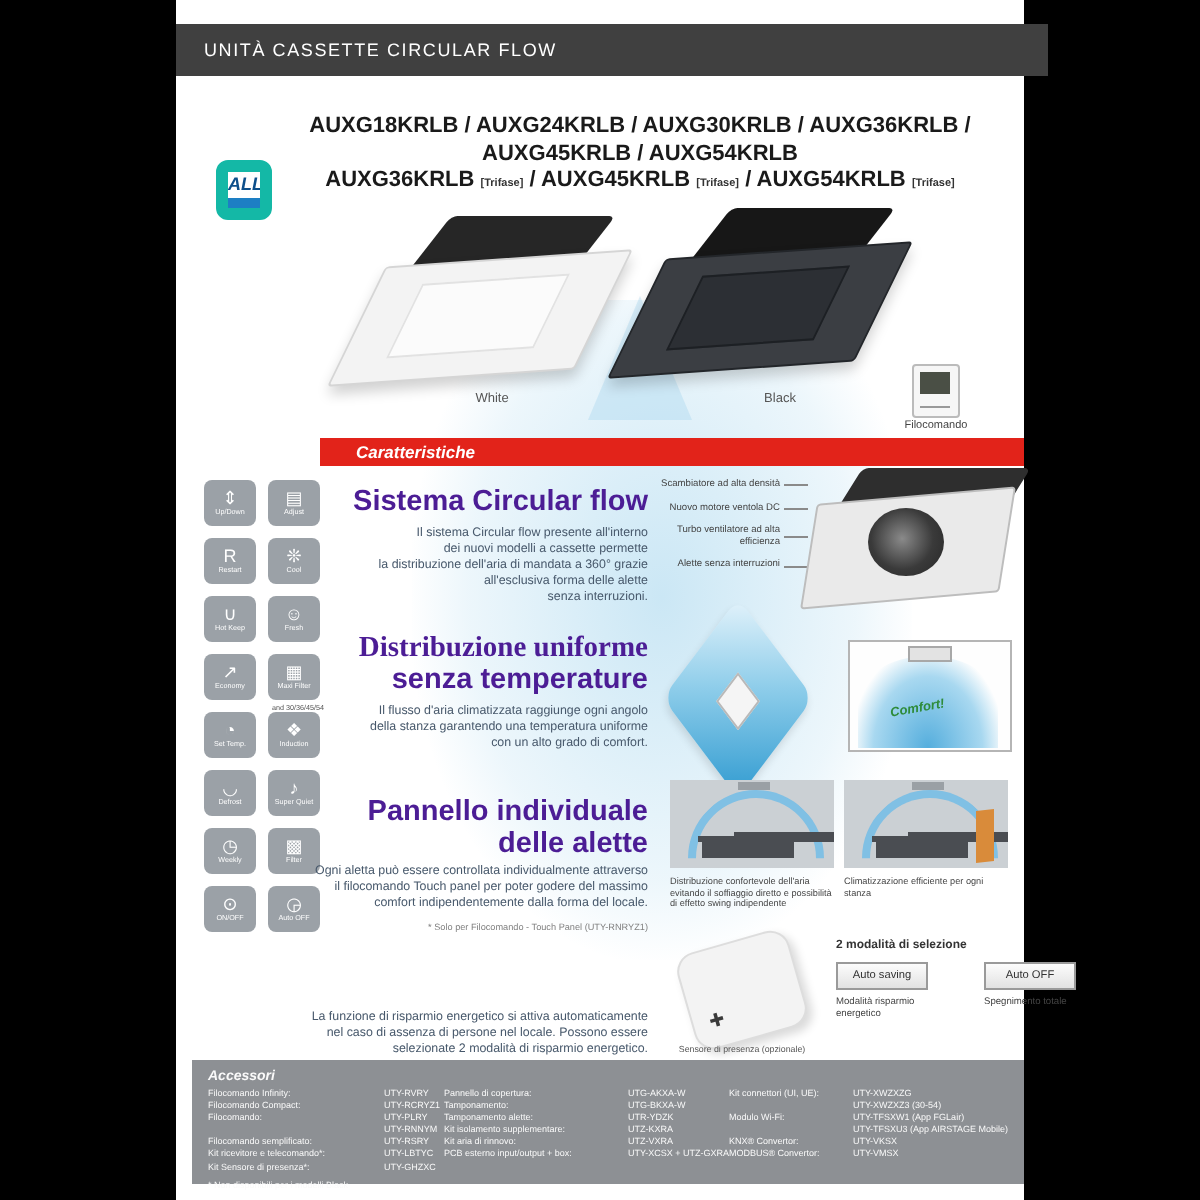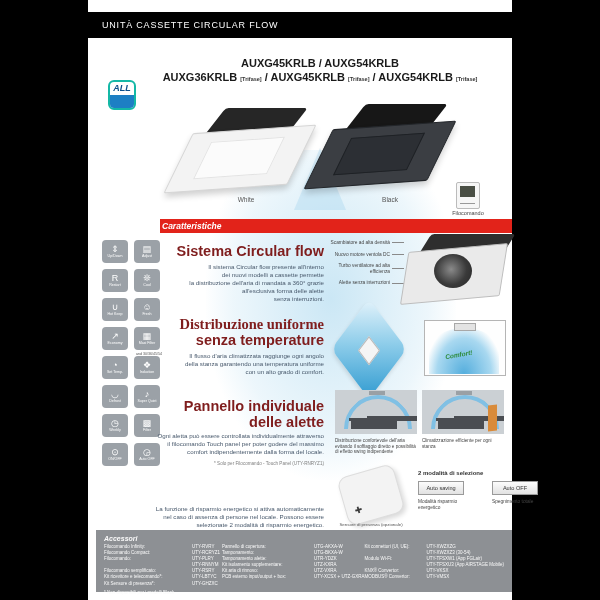--- a/index.html
+++ b/index.html
@@ -7,25 +7,25 @@
        font-family:"Liberation Sans",sans-serif;-webkit-font-smoothing:antialiased;}
   .page{position:absolute;left:88px;top:0;width:424px;height:600px;background:#fff;}
 
   
   .watermark{position:absolute;left:118px;top:150px;width:250px;height:330px;pointer-events:none;
     background:radial-gradient(ellipse at 50% 45%,rgba(125,195,230,.40) 0%,rgba(125,195,230,.14) 55%,rgba(125,195,230,0) 72%);}
   .wm-tri{position:absolute;left:206px;top:148px;width:0;height:0;pointer-events:none;
     border-left:26px solid transparent;border-right:26px solid transparent;border-bottom:62px solid rgba(150,205,235,.30);}
 
   
-  .green-bar{position:absolute;left:0;top:12px;width:472px;height:26px;background:#000000;
+  .green-bar{position:absolute;left:0;top:12px;width:436px;height:26px;background:#404040;
     color:#fff;font-size:9px;letter-spacing:.8px;line-height:26px;padding-left:14px;box-sizing:border-box;}
 
   
-  .alldc{position:absolute;left:20px;top:80px;width:28px;height:30px;border:2px solid #14b8a6;border-radius:6px;
+  .alldc{position:absolute;left:20px;top:80px;width:28px;height:30px;border:6px solid #14b8a6;border-radius:6px;
     background:#fff;overflow:hidden;box-sizing:border-box;}
   .alldc .top{display:block;height:13px;color:#0d4f8b;font-weight:bold;font-style:italic;font-size:9px;text-align:center;line-height:13px;}
   .alldc .bot{display:block;height:13px;background:#1d7fc4;color:#fff;font-weight:bold;font-size:9px;text-align:center;line-height:13px;padding-left:27px;}
   .models{position:absolute;left:40px;top:57px;width:384px;text-align:center;color:#1a1a1a;font-weight:bold;font-size:11px;line-height:13.5px;}
   .models .tag{font-size:5.5px;font-weight:bold;color:#333;}
 
   
   .unit{position:absolute;width:130px;height:84px;}
   .unit .u-top{position:absolute;right:10px;top:0;width:82px;height:30px;border-radius:3px;transform:skewX(-38deg);}
   .unit .u-panel{position:absolute;left:2px;top:22px;width:122px;height:56px;border-radius:2px;transform:rotate(-4deg) skewX(-30deg);box-shadow:2px 4px 6px rgba(0,0,0,.18);}
@@ -38,32 +38,32 @@
   .unit.black .u-inner{background:#2c2f34;border:1px solid #1d2024;}
   .unit-label{position:absolute;font-size:6.5px;color:#555;text-align:center;width:60px;}
 
   .remote{position:absolute;left:368px;top:182px;width:22px;height:25px;background:#f6f6f6;border:1px solid #bbb;border-radius:2px;}
   .remote .screen{position:absolute;left:3px;top:3px;width:15px;height:11px;background:#4a4f45;}
   .remote .line{position:absolute;left:3px;bottom:4px;width:15px;height:1px;background:#999;}
   .remote-label{position:absolute;left:356px;top:210px;width:48px;text-align:center;font-size:5.5px;color:#444;}
 
   
   .red-bar{position:absolute;left:72px;top:219px;width:352px;height:14px;background:#e2231a;color:#fff;
-    font-size:8.5px;font-weight:bold;font-style:italic;line-height:14px;padding-left:2px;box-sizing:border-box;}
+    font-size:8.5px;font-weight:bold;font-style:italic;line-height:14px;padding-left:18px;box-sizing:border-box;}
 
   
   .icon-grid{position:absolute;left:14px;top:240px;width:60px;display:grid;grid-template-columns:26px 26px;gap:6px 6px;}
   .feat-icon{width:26px;height:23px;background:#9ba1a7;border-radius:4px;color:#fff;display:flex;flex-direction:column;
     align-items:center;justify-content:center;box-sizing:border-box;}
   .feat-icon .glyph{font-size:9px;line-height:10px;}
   .feat-icon .ilabel{font-size:3.6px;line-height:4.2px;white-space:nowrap;}
   .icon-note{position:absolute;left:44px;top:352px;width:34px;font-size:3.6px;color:#555;text-align:center;}
 
   
-  .sec-title{position:absolute;color:#7f1d1d;font-weight:bold;font-size:14.5px;line-height:16px;text-align:right;}
+  .sec-title{position:absolute;color:#4c1d95;font-weight:bold;font-size:14.5px;line-height:16px;text-align:right;}
   .sec-body{position:absolute;color:#47586b;font-size:6.2px;line-height:7.9px;text-align:right;}
   .sec-note{position:absolute;color:#808080;font-size:4.6px;text-align:right;}
 
   
   .flow-unit{position:absolute;left:316px;top:234px;width:102px;height:68px;}
   .fu-body{position:absolute;right:0;top:0;width:84px;height:30px;background:#2e2e2e;border-radius:3px;transform:skewX(-32deg);}
   .fu-panel{position:absolute;left:0;top:14px;width:98px;height:50px;background:#eaeaea;border:1px solid #bdbdbd;border-radius:2px;transform:rotate(-5deg) skewX(-14deg);}
   .fu-fan{position:absolute;left:30px;top:20px;width:38px;height:34px;border-radius:50%;
     background:radial-gradient(circle at 45% 45%,#8a8a8a 0%,#3a3a3a 55%,#262626 100%);}
   .callouts{position:absolute;left:238px;top:240px;width:78px;display:flex;flex-direction:column;gap:6px;}
@@ -126,20 +126,21 @@
   <div class="green-bar">
     <span>UNITÀ CASSETTE CIRCULAR FLOW</span>
   </div>
 
   <div class="alldc">
     <span class="top">ALL</span>
     <span class="bot">DC</span>
   </div>
 
   <div class="models">
+    <div>AUXG18KRLB / AUXG24KRLB / AUXG30KRLB / AUXG36KRLB /</div>
     <div>AUXG45KRLB / AUXG54KRLB</div>
     <div>
       <span>AUXG36KRLB</span>
       <span class="tag">[Trifase]</span>
       <span> / </span>
       <span>AUXG45KRLB</span>
       <span class="tag">[Trifase]</span>
       <span> / </span>
       <span>AUXG54KRLB</span>
       <span class="tag">[Trifase]</span>

